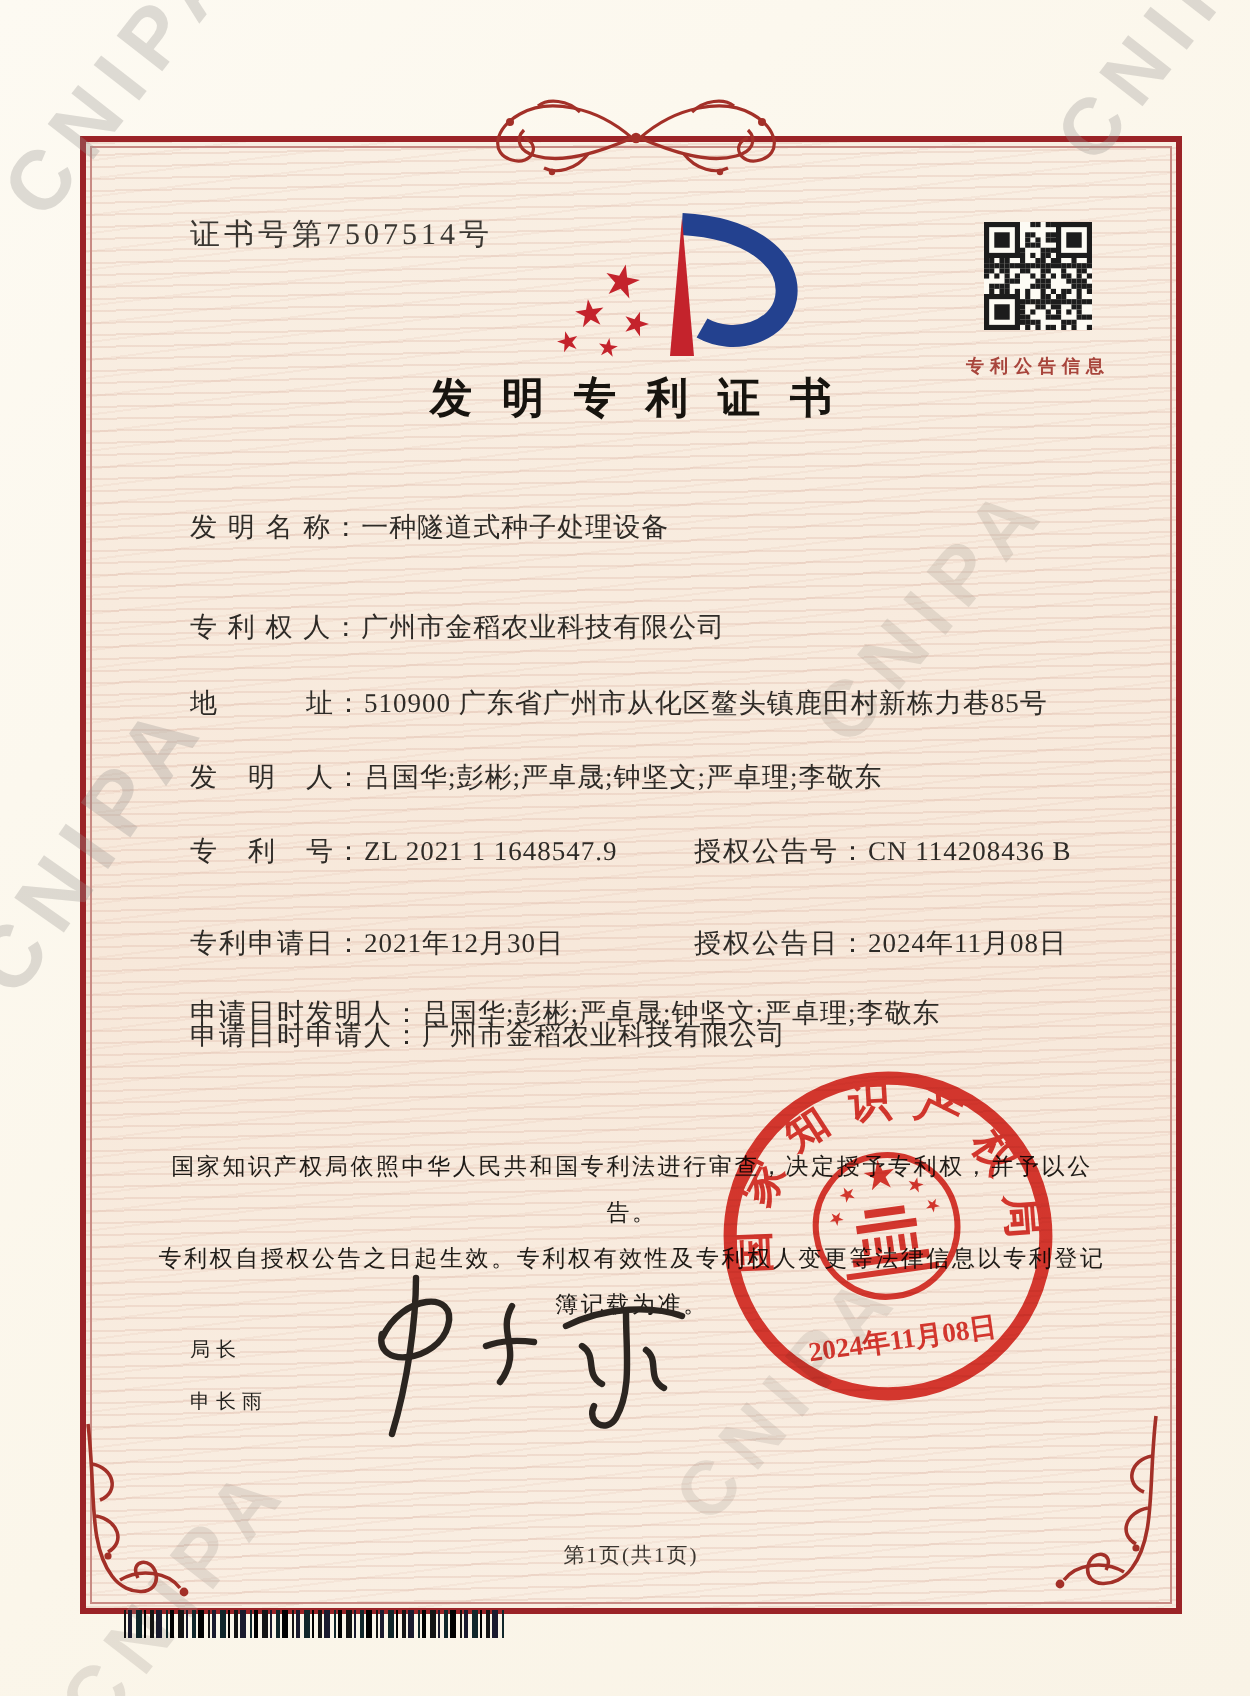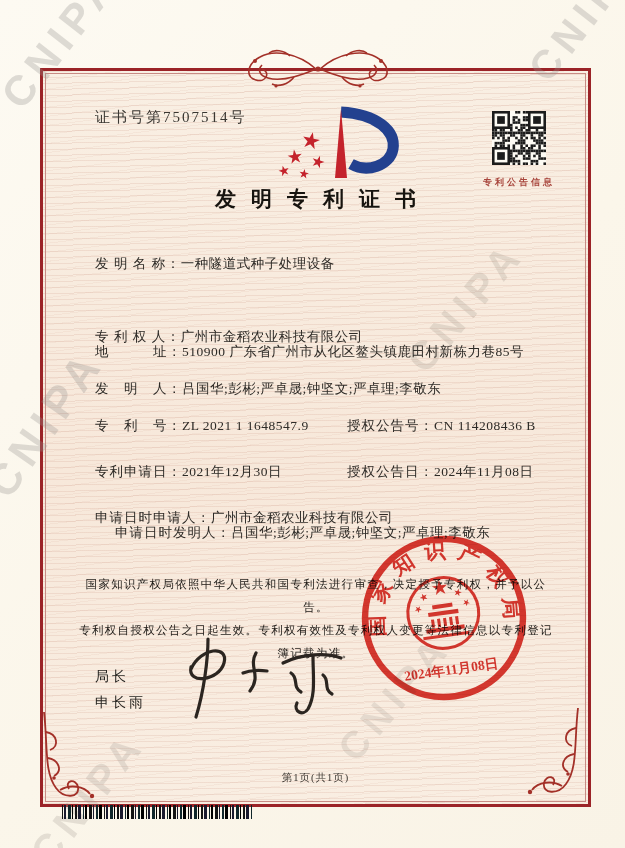--- a/index.html
+++ b/index.html
@@ -39,21 +39,21 @@
   .frow{position:absolute;left:0;white-space:nowrap;letter-spacing:0.5px;}
   .frow .lbl{letter-spacing:1px;}
   .col2{position:absolute;left:252px;top:0;white-space:nowrap;}
   
   .decl{
     position:absolute;left:36px;top:502px;width:474px;text-align:center;
     font-size:11.5px;letter-spacing:1.3px;line-height:23px;color:#1e1b17;
   }
   
   .dir-block{position:absolute;left:52px;top:592px;font-family:"Liberation Sans","DejaVu Sans",sans-serif;
-    font-size:14px;letter-spacing:3px;color:#262420;line-height:26px;}
+    font-size:10px;letter-spacing:3px;color:#262420;line-height:26px;}
   .sig{position:absolute;left:118px;top:560px;width:210px;height:100px;}
   
   .seal{
     position:absolute;left:358px;top:532px;width:172px;height:172px;
     transform:rotate(-8deg);opacity:0.90;mix-blend-mode:multiply;z-index:3;
   }
   
   .pagenum{position:absolute;left:0;top:700px;width:100%;text-align:center;font-size:10.5px;letter-spacing:1px;color:#3a3630;}
   
   .ornament-top{position:absolute;left:224px;top:44px;width:188px;height:48px;z-index:2;}
@@ -275,41 +275,41 @@
           </svg>
         <div class="qr-caption">专利公告信息</div>
       </div>
 
       <div class="title">发明专利证书</div>
 
       <div class="fields">
         <div class="frow" style="top:184px;text-align:right;">
           <span class="lbl">发 明 名 称：</span><span>一种隧道式种子处理设备</span>
         </div>
-        <div class="frow" style="top:234px;margin-top:23px;">
+        <div class="frow" style="top:234px;">
           <span class="lbl">专 利 权 人：</span><span>广州市金稻农业科技有限公司</span>
         </div>
         <div class="frow" style="top:272px;">
           <span class="lbl">地　　　址：</span><span>510900 广东省广州市从化区鳌头镇鹿田村新栋力巷85号</span>
         </div>
         <div class="frow" style="top:309px;">
           <span class="lbl">发　明　人：</span><span>吕国华;彭彬;严卓晟;钟坚文;严卓理;李敬东</span>
         </div>
         <div class="frow" style="top:346px;width:478px;">
           <span class="lbl">专　利　号：</span><span>ZL 2021 1 1648547.9</span>
           <span class="col2"><span class="lbl">授权公告号：</span><span>CN 114208436 B</span></span>
         </div>
         <div class="frow" style="top:392px;width:478px;">
           <span class="lbl">专利申请日：</span><span>2021年12月30日</span>
           <span class="col2"><span class="lbl">授权公告日：</span><span>2024年11月08日</span></span>
         </div>
         <div class="frow" style="top:438px;font-family:Liberation Mono, monospace;">
           <span class="lbl">申请日时申请人：</span><span>广州市金稻农业科技有限公司</span>
         </div>
-        <div class="frow" style="top:453px;margin-left:20px;">
+        <div class="frow" style="top:427px;">
           <span class="lbl">申请日时发明人：</span><span>吕国华;彭彬;严卓晟;钟坚文;严卓理;李敬东</span>
         </div>
       </div>
 
       <div class="decl">
         <div>国家知识产权局依照中华人民共和国专利法进行审查，决定授予专利权，并予以公告。</div>
         <div>专利权自授权公告之日起生效。专利权有效性及专利权人变更等法律信息以专利登记簿记载为准。</div>
       </div>
 
       <div class="dir-block">

